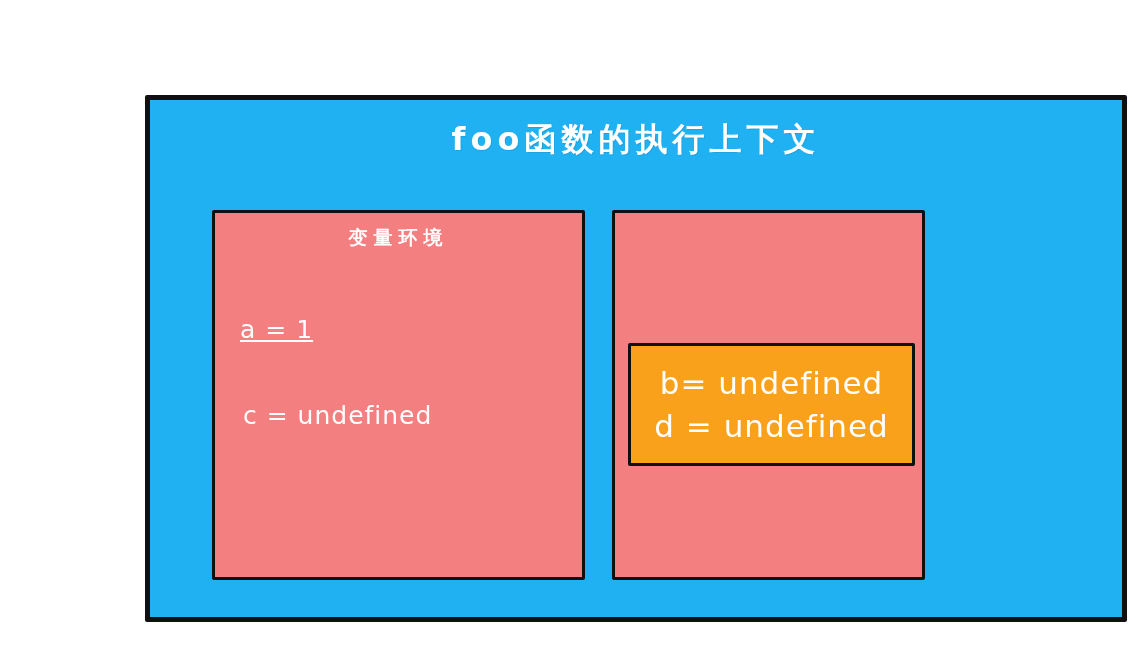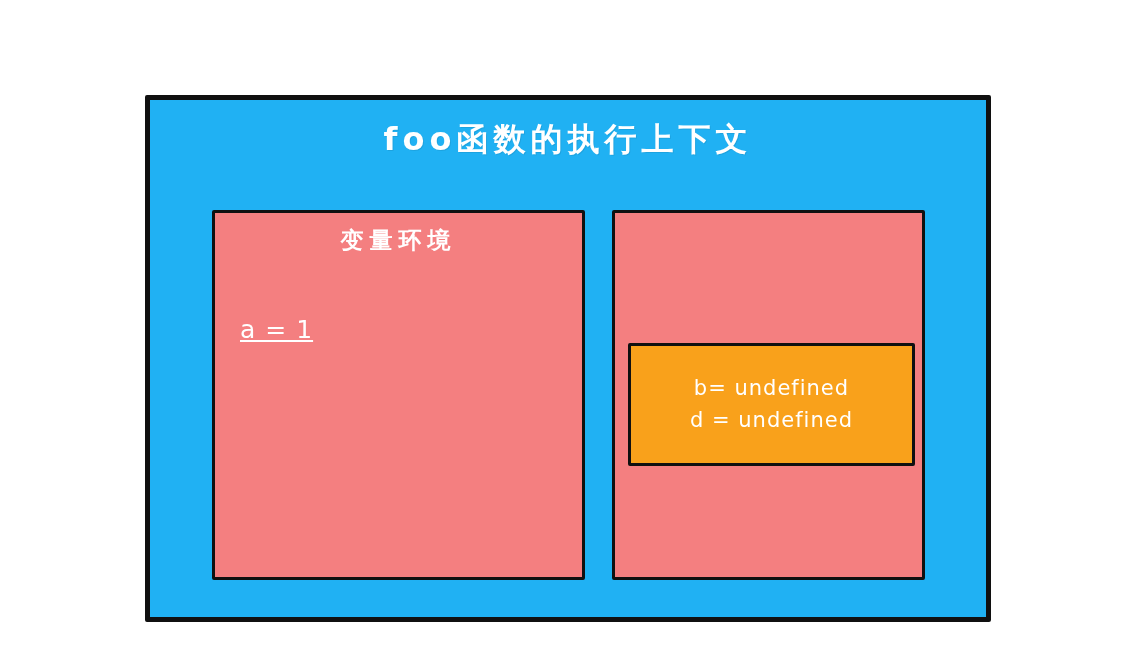--- a/index.html
+++ b/index.html
@@ -10,21 +10,21 @@
     background: var(--background, #FFFFFF);
     font-family: "DejaVu Sans", "Liberation Sans", sans-serif;
     position: relative;
     overflow: hidden;
   }
 
   .outer-box {
     position: absolute;
     left: 145px;
     top: 95px;
-    width: 846px;
+    width: 982px;
     height: 527px;
     background: var(--outer-box, #20B1F3);
     border: 5px solid var(--border, #101010);
     border-radius: 2px;
   }
 
   .diagram-title {
     position: absolute;
     top: 18px;
     left: 0;
@@ -58,21 +58,21 @@
     height: 370px;
   }
 
   .env-title {
     position: absolute;
     top: 12px;
     left: 0;
     width: 100%;
     text-align: center;
     color: var(--text, #FFFFFF);
-    font-size: 23px;
+    font-size: 19px;
     font-weight: bold;
     letter-spacing: 6px;
   }
 
   .var-entry {
     position: absolute;
     color: var(--text, #FFFFFF);
     font-size: 25px;
     letter-spacing: 1px;
   }
@@ -100,35 +100,36 @@
   }
 
   .inner-block-1 {
     top: 273px;
     width: 287px;
     height: 83px;
   }
 
   .block-line {
     color: var(--text, #FFFFFF);
-    font-size: 21px;
+    font-size: 31px;
     letter-spacing: 1px;
     line-height: 1.1;
   }
 </style>
 </head>
 <body>
 
 <div class="outer-box">
 
   <div class="diagram-title">foo函数的执行上下文</div>
 
   <div class="env-box var-env">
     <div class="env-title">变量环境</div>
     <div class="var-entry var-entry-0">a = 1</div>
+    <div class="var-entry var-entry-1">c = undefined</div>
   </div>
 
   <div class="env-box lex-env">
 
     <div class="inner-block inner-block-0">
       <div class="block-line">b= undefined</div>
       <div class="block-line">d = undefined</div>
     </div>
 
   </div>

